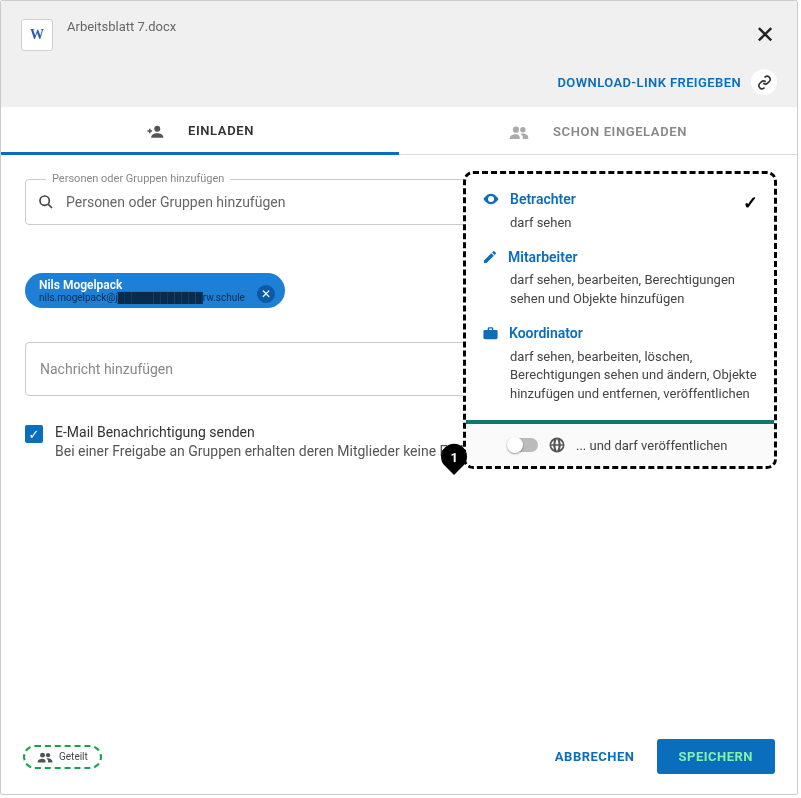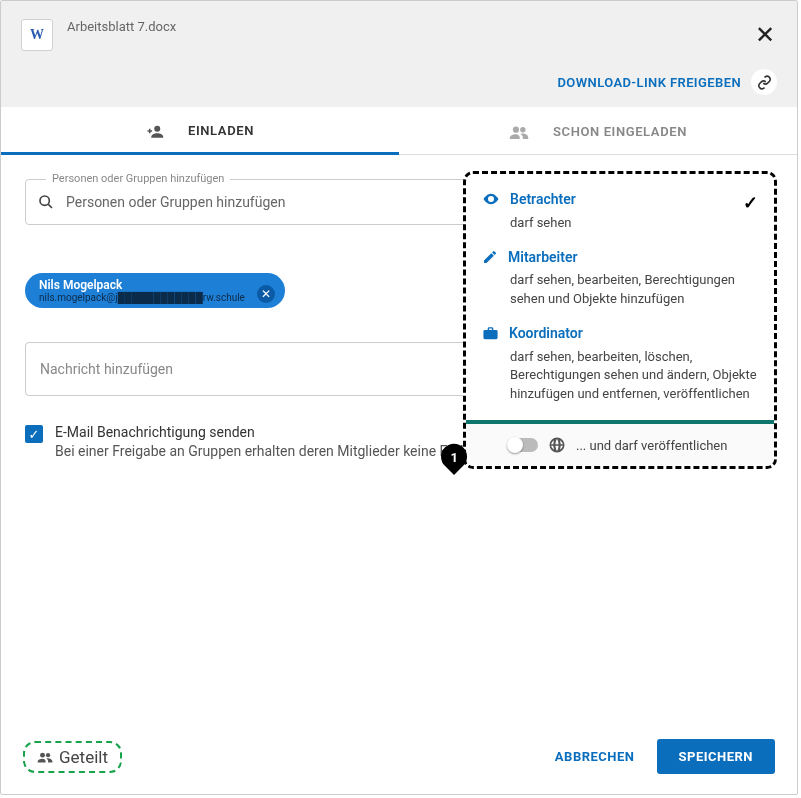--- a/index.html
+++ b/index.html
@@ -233,31 +233,31 @@
     .globe { color:#555; }
     
     .footer {
       display:flex; justify-content:space-between; align-items:center;
       padding: 18px 22px 20px 22px;
     }
     .shared-chip {
       border: 2px dashed #16a34a;
       border-radius: 12px;
       padding: 4px 12px;
-      font-size: 17px;
+      font-size: 10px;
       color: #444;
       display:flex;align-items:center;gap:6px;
     }
     .footer-actions { display:flex; align-items:center;}
     .btn {
       font-size: 13px; font-weight:700; letter-spacing: .5px;
       padding: 10px 22px; border-radius:3px; cursor:pointer;
     }
     .btn-text { color:#0a6ebd; background:transparent;}
-    .btn-primary { background:#0a6ebd; color:#ffffff;}
+    .btn-primary { background:#0a6ebd; color:#86efac;}
     svg { display:block; }
   </style>
 </head>
 <body>
 
 <div class="modal">
 
   <div class="header">
     <div class="doc-icon">W</div>
     <div class="title-block">

